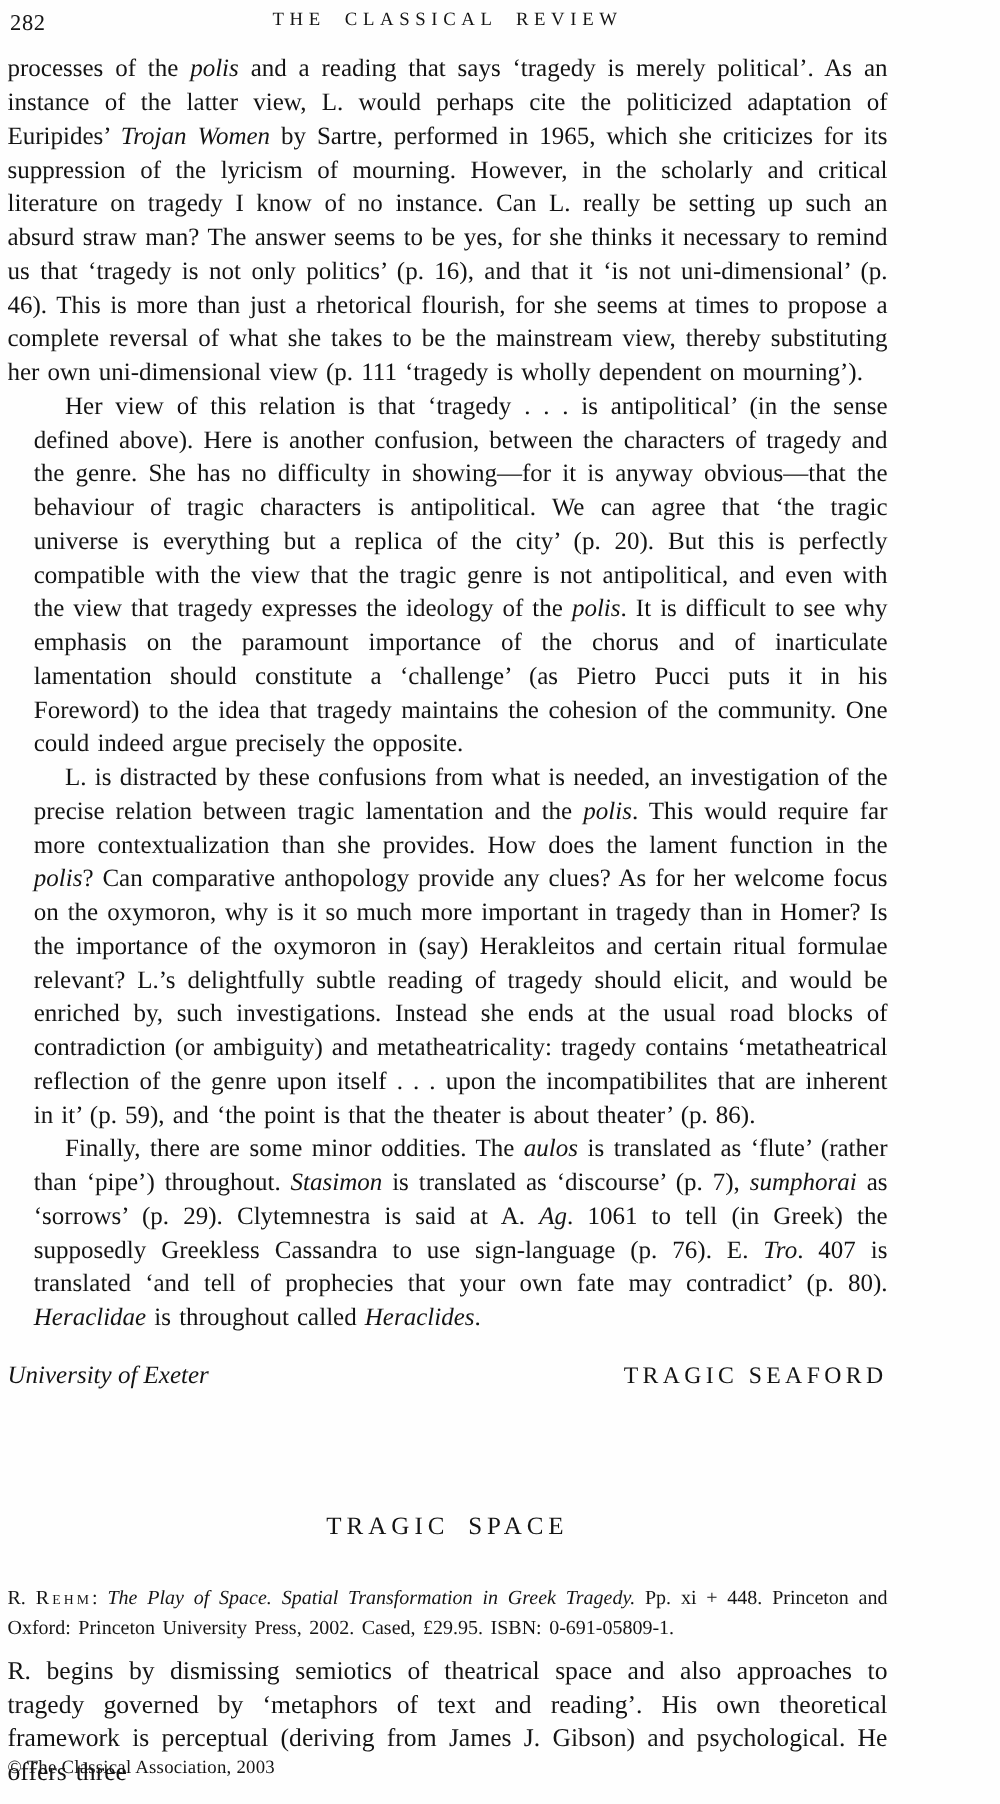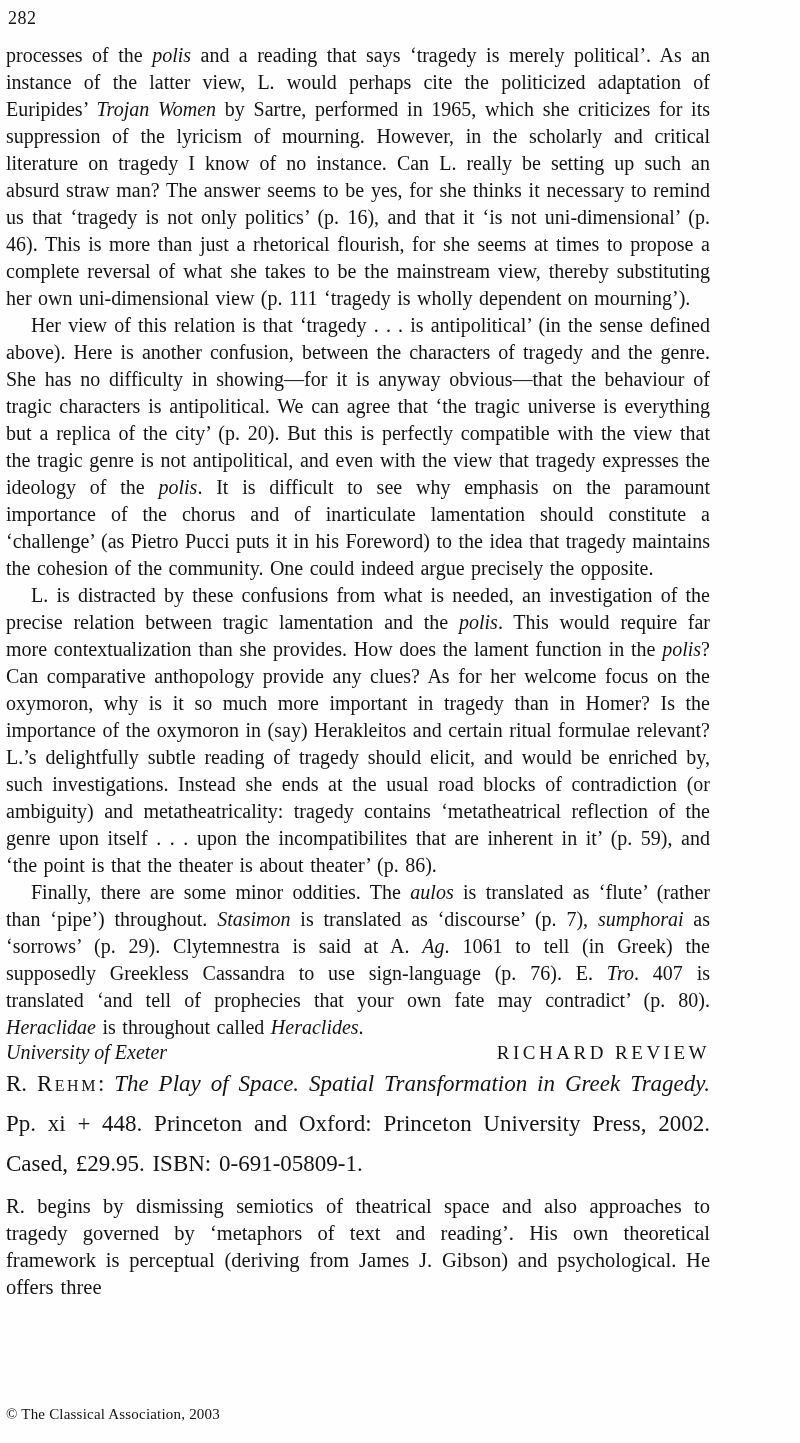--- a/index.html
+++ b/index.html
@@ -37,43 +37,44 @@
     font-size: 15px;
     letter-spacing: 4.5px;
     word-spacing: 7px;
   }
   .body-text p {
     font-size: 20px;
     line-height: 27px;
     text-align: justify;
     word-spacing: 1.5px;
   }
-  p.indent { text-indent: 25px; }
+  p.indent { text-indent: 25px; margin-left: 21px; }
   em { }
   .sc { font-variant: small-caps; letter-spacing: 2.5px; }
   .signature {
     display: flex;
     justify-content: space-between;
     align-items: baseline;
-    margin-top: 0;
+    margin-top: 21px;
     font-size: 20px;
   }
   .affiliation { font-style: italic; }
   .reviewer { letter-spacing: 3.5px; font-size: 19px; }
   .section-heading {
     text-align: center;
     font-size: 20px;
     font-weight: normal;
     letter-spacing: 4px;
     word-spacing: 6px;
     margin-top: 98px;
   }
   .citation {
-    font-size: 23px;
-    line-height: 40px;
+    margin-top: 34px;
+    font-size: 16px;
+    line-height: 24px;
     text-align: justify;
     word-spacing: 2px;
   }
   .review-body p {
     margin-top: 9px;
     font-size: 20.5px;
     line-height: 27px;
     text-align: justify;
     word-spacing: 2px;
   }
@@ -85,34 +86,36 @@
     letter-spacing: 0.2px;
   }
 </style>
 </head>
 <body>
 
 <div class="page">
 
   <div class="running-head">
     <span class="page-number">282</span>
+    <div class="journal-title">THE CLASSICAL REVIEW</div>
   </div>
 
   <div class="body-text">
     <p><span>processes of the </span><em>polis</em><span> and a reading that says ‘tragedy is merely political’. As an instance of the latter view, L. would perhaps cite the politicized adaptation of Euripides’ </span><em>Trojan Women</em><span> by Sartre, performed in 1965, which she criticizes for its suppression of the lyricism of mourning. However, in the scholarly and critical literature on tragedy I know of no instance. Can L. really be setting up such an absurd straw man? The answer seems to be yes, for she thinks it necessary to remind us that ‘tragedy is not only politics’ (p. 16), and that it ‘is not uni-dimensional’ (p. 46). This is more than just a rhetorical flourish, for she seems at times to propose a complete reversal of what she takes to be the mainstream view, thereby substituting her own uni-dimensional view (p. 111 ‘tragedy is wholly dependent on mourning’).</span></p>
     <p class="indent"><span>Her view of this relation is that ‘tragedy . . . is antipolitical’ (in the sense defined above). Here is another confusion, between the characters of tragedy and the genre. She has no difficulty in showing—for it is anyway obvious—that the behaviour of tragic characters is antipolitical. We can agree that ‘the tragic universe is everything but a replica of the city’ (p. 20). But this is perfectly compatible with the view that the tragic genre is not antipolitical, and even with the view that tragedy expresses the ideology of the </span><em>polis</em><span>. It is difficult to see why emphasis on the paramount importance of the chorus and of inarticulate lamentation should constitute a ‘challenge’ (as Pietro Pucci puts it in his Foreword) to the idea that tragedy maintains the cohesion of the community. One could indeed argue precisely the opposite.</span></p>
     <p class="indent"><span>L. is distracted by these confusions from what is needed, an investigation of the precise relation between tragic lamentation and the </span><em>polis</em><span>. This would require far more contextualization than she provides. How does the lament function in the </span><em>polis</em><span>? Can comparative anthopology provide any clues? As for her welcome focus on the oxymoron, why is it so much more important in tragedy than in Homer? Is the importance of the oxymoron in (say) Herakleitos and certain ritual formulae relevant? L.’s delightfully subtle reading of tragedy should elicit, and would be enriched by, such investigations. Instead she ends at the usual road blocks of contradiction (or ambiguity) and metatheatricality: tragedy contains ‘metatheatrical reflection of the genre upon itself . . . upon the incompatibilites that are inherent in it’ (p. 59), and ‘the point is that the theater is about theater’ (p. 86).</span></p>
     <p class="indent"><span>Finally, there are some minor oddities. The </span><em>aulos</em><span> is translated as ‘flute’ (rather than ‘pipe’) throughout. </span><em>Stasimon</em><span> is translated as ‘discourse’ (p. 7), </span><em>sumphorai</em><span> as ‘sorrows’ (p. 29). Clytemnestra is said at A. </span><em>Ag</em><span>. 1061 to tell (in Greek) the supposedly Greekless Cassandra to use sign-language (p. 76). E. </span><em>Tro</em><span>. 407 is translated ‘and tell of prophecies that your own fate may contradict’ (p. 80). </span><em>Heraclidae</em><span> is throughout called </span><em>Heraclides</em><span>.</span></p>
   </div>
 
   <div class="signature">
     <span class="affiliation">University of Exeter</span>
-    <span class="reviewer">RICHARD REVIEW</span>
+    <span class="reviewer">TRAGIC SEAFORD</span>
   </div>
 
+  <h2 class="section-heading">TRAGIC SPACE</h2>
 
   <p class="citation"><span>R. </span><span class="sc">Rehm</span><span>: </span><em>The Play of Space. Spatial Transformation in Greek Tragedy.</em><span> Pp. xi + 448. Princeton and Oxford: Princeton University Press, 2002. Cased, £29.95. ISBN: 0-691-05809-1.</span></p>
 
   <div class="review-body">
     <p><span>R. begins by dismissing semiotics of theatrical space and also approaches to tragedy governed by ‘metaphors of text and reading’. His own theoretical framework is perceptual (deriving from James J. Gibson) and psychological. He offers three</span></p>
   </div>
 
   <div class="footer">© The Classical Association, 2003</div>
 
 </div>

